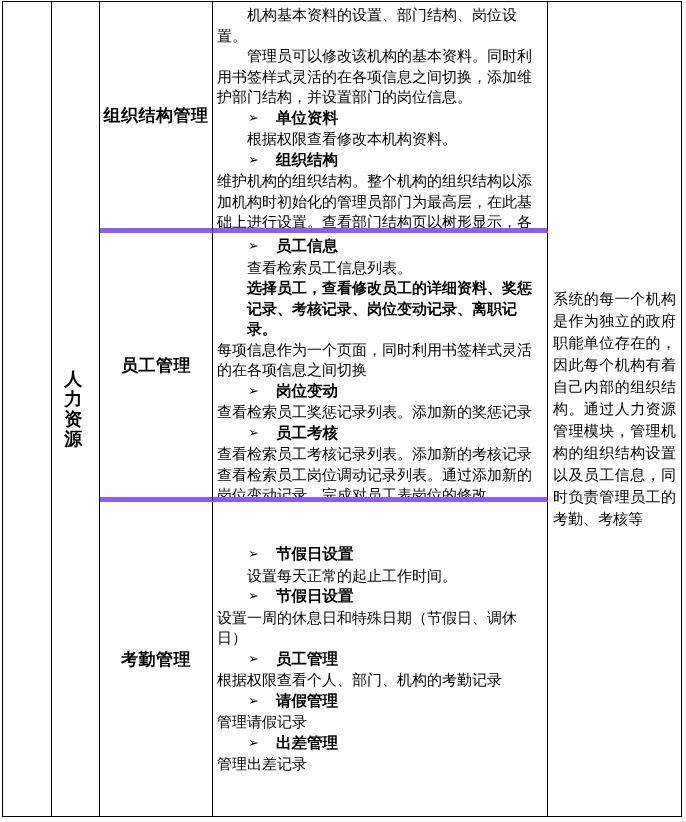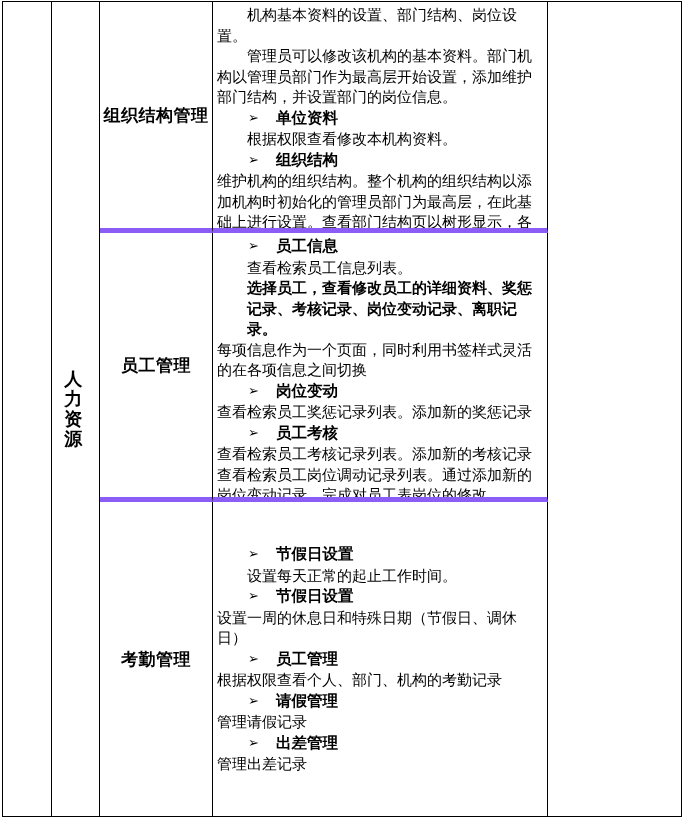--- a/index.html
+++ b/index.html
@@ -62,21 +62,21 @@
     </div>
     <div class="cell c-mod c-mod2 br bb">
       <div class="mod-label">员工管理</div>
     </div>
     <div class="cell c-mod c-mod3 br">
       <div class="mod-label">考勤管理</div>
     </div>
 
     <div class="cell c-det c-det1 br bb">
         <div class="p indent">机构基本资料的设置、部门结构、岗位设置。</div>
-        <div class="p indent">管理员可以修改该机构的基本资料。部门机构以管理员部门作为最高层开始设置，添加维护部门结构，并设置部门的岗位信息。</div>
+        <div class="p indent">管理员可以修改该机构的基本资料。同时利用书签样式灵活的在各项信息之间切换，添加维护部门结构，并设置部门的岗位信息。</div>
         <div class="p bullet"><span class="arrow">➢</span><span>单位资料</span></div>
         <div class="p indent">根据权限查看修改本机构资料。</div>
         <div class="p bullet"><span class="arrow">➢</span><span>组织结构</span></div>
         <div class="p ">维护机构的组织结构。整个机构的组织结构以添加机构时初始化的管理员部门为最高层，在此基础上进行设置。查看部门结构页以树形显示，各部门岗位默认隐藏，也可以显示</div>
       </div>
     <div class="cell c-det c-det2 br bb">
         <div class="p bullet"><span class="arrow">➢</span><span>员工信息</span></div>
         <div class="p indent">查看检索员工信息列表。</div>
         <div class="p hang">选择员工，查看修改员工的详细资料、奖惩记录、考核记录、岗位变动记录、离职记录。</div>
         <div class="p ">每项信息作为一个页面，同时利用书签样式灵活的在各项信息之间切换</div>
@@ -92,15 +92,18 @@
         <div class="p bullet"><span class="arrow">➢</span><span>节假日设置</span></div>
         <div class="p ">设置一周的休息日和特殊日期（节假日、调休日）</div>
         <div class="p bullet"><span class="arrow">➢</span><span>员工管理</span></div>
         <div class="p ">根据权限查看个人、部门、机构的考勤记录</div>
         <div class="p bullet"><span class="arrow">➢</span><span>请假管理</span></div>
         <div class="p ">管理请假记录</div>
         <div class="p bullet"><span class="arrow">➢</span><span>出差管理</span></div>
         <div class="p ">管理出差记录</div>
       </div>
 
+    <div class="cell c-note">
+      <div class="note-text">系统的每一个机构是作为独立的政府职能单位存在的，因此每个机构有着自己内部的组织结构。通过人力资源管理模块，管理机构的组织结构设置以及员工信息，同时负责管理员工的考勤、考核等</div>
+    </div>
 
   </div>
 </div>
 
 </body></html>

